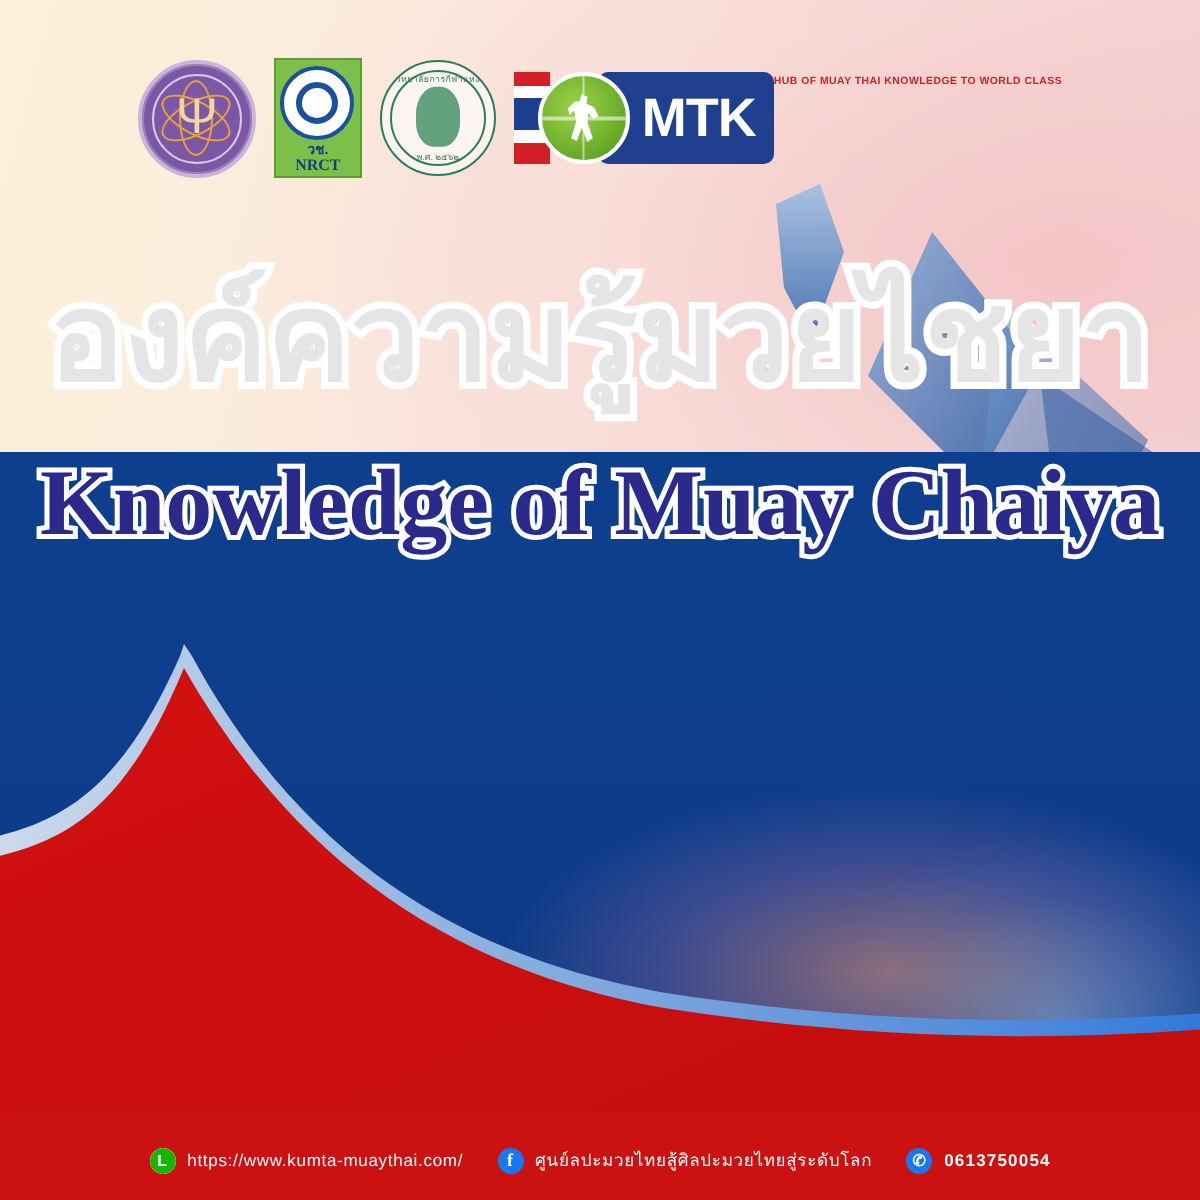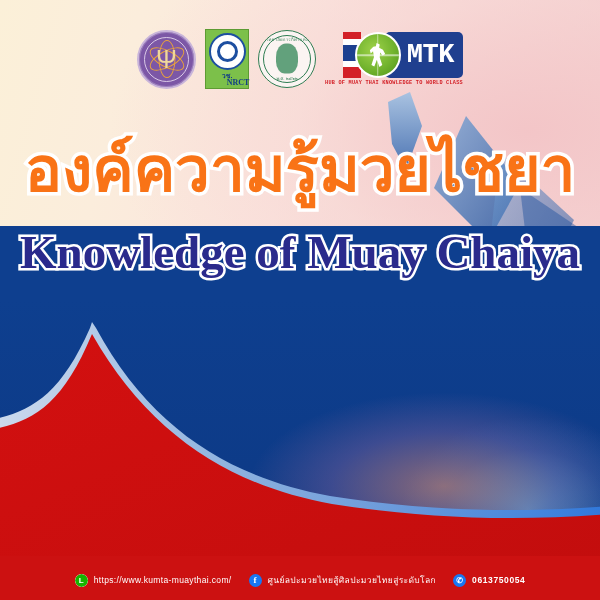--- a/index.html
+++ b/index.html
@@ -76,21 +76,21 @@
   }
   .logo-nrct .gear{
     width:33px;height:33px;border-radius:50%;
     background:#fff;border:2px solid #1d4fa0;position:relative;
   }
   .logo-nrct .gear::after{
     content:"";position:absolute;left:6px;top:6px;right:6px;bottom:6px;
     border:3px solid #1d4fa0;border-radius:50%;
   }
   .logo-nrct .t1{font-size:7px;color:#123e86;font-weight:bold;margin-top:2px;line-height:1;}
-  .logo-nrct .t2{font-size:8px;color:#123e86;font-weight:bold;font-family:"Liberation Serif",serif;line-height:1;padding-left:22px;}
+  .logo-nrct .t2{font-size:8px;color:#123e86;font-weight:bold;font-family:"Liberation Serif",serif;line-height:1;}
 
   
   .logo-uni{
     width:56px;height:56px;border-radius:50%;
     border:1.5px solid #2f7d52;background:#fbf4f2;
     position:relative;overflow:hidden;
   }
   .logo-uni .inner{
     position:absolute;left:4px;top:4px;right:4px;bottom:4px;
     border:1px solid #2f7d52;border-radius:50%;
@@ -103,21 +103,21 @@
   .logo-uni .arc{
     position:absolute;left:50%;top:5px;transform:translateX(-50%);
     font-size:4.4px;color:#2f7d52;white-space:nowrap;letter-spacing:.2px;
   }
   .logo-uni .arcb{
     position:absolute;left:50%;bottom:5px;transform:translateX(-50%);
     font-size:4.4px;color:#2f7d52;white-space:nowrap;
   }
 
   
-  .logo-mtk{display:flex;flex-direction:column;align-items:flex-end;font-family:Liberation Mono, monospace;}
+  .logo-mtk{display:flex;flex-direction:row;align-items:flex-start;}
   .mtk-main{display:flex;align-items:stretch;height:46px;}
   .mtk-flag{
     width:18px;height:46px;
     background:linear-gradient(to bottom,
       #d32027 0 15%, #ffffff 15% 28%, #1d3f8f 28% 63%, #ffffff 63% 77%, #d32027 77% 100%);
   }
   .mtk-globe{
     width:46px;height:46px;margin-left:-6px;border-radius:50%;
     background:radial-gradient(circle at 40% 38%,#9ed24a 0%,#74b52f 52%,#4d9417 100%);
     position:relative;z-index:3;border:2px solid #fff;box-sizing:border-box;
@@ -145,21 +145,21 @@
     font-size:5.2px;color:#d32027;font-weight:bold;letter-spacing:.25px;
     margin-top:2px;white-space:nowrap;
   }
 
   
   .title-thai{
     position:absolute;left:50%;top:139px;transform:translateX(-50%);
     white-space:nowrap;
     font-family:"Liberation Sans", sans-serif;
     font-weight:bold;font-size:62px;line-height:1;
-    color:#f97316;
+    color:#e5e5e5;
     -webkit-text-stroke:7px #ffffff;
     paint-order:stroke fill;
     z-index:6;
   }
   .blue-band{
     position:absolute;left:0;top:226px;width:600px;height:74px;
     background:#0e3f8f;z-index:4;
   }
   .title-eng{
     position:absolute;left:50%;top:228px;transform:translateX(-50%);

